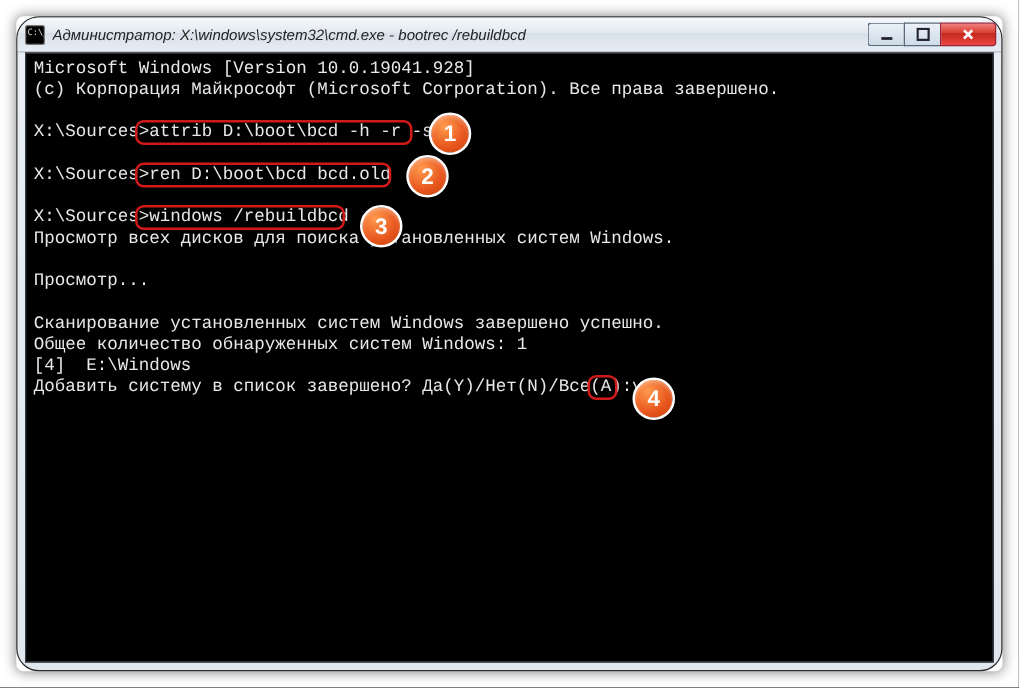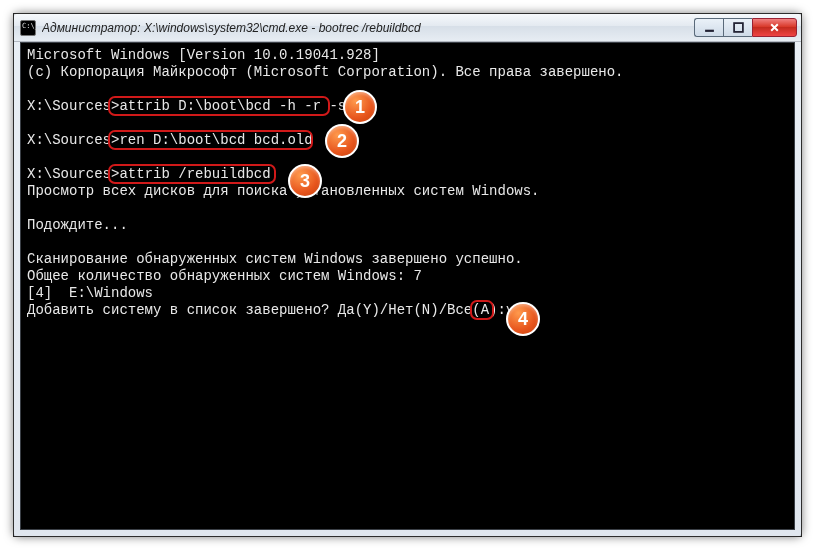--- a/index.html
+++ b/index.html
@@ -13,21 +13,21 @@
   .shadow-frame {
     position: absolute;
     inset: 13px;
     border-radius: 6px;
     box-shadow: 0 0 10px rgba(0,0,0,.5);
     pointer-events: none;
   }
   .window {
     width: 100%; height: 100%;
     border: 1px solid #2d2d2d;
-    border-radius: 0;
+    border-radius: 18px;
     overflow: hidden;
     display: flex; flex-direction: column;
     background: linear-gradient(#e9eff5,#e0e6ee);
   }
   .titlebar {
     height: 28px;
     background: linear-gradient(#f6f9fc,#e3e9f0 45%,#d7dfe8 46%,#e7edf3);
     border-bottom: 1px solid #b3b9c2;
     display: flex; align-items: center;
     padding: 0 4px 0 6px;
@@ -135,27 +135,27 @@
   </div>
 
   <div class="client">
     <div class="term"><span>Microsoft Windows [Version 10.0.19041.928]</span>
 <span>(c) Корпорация Майкрософт (Microsoft Corporation). Все права завершено.</span>
 
 <span>X:\Sources&gt;</span><span>attrib D:\boot\bcd -h -r -s</span>
 
 <span>X:\Sources&gt;</span><span>ren D:\boot\bcd bcd.old</span>
 
-<span>X:\Sources&gt;</span><span>attrib /rebuildbcd</span>
+<span>X:\Sources&gt;</span><span>windows /rebuildbcd</span>
 <span>Просмотр всех дисков для поиска установленных систем Windows.</span>
 
-<span>Подождите...</span>
+<span>Просмотр...</span>
 
-<span>Сканирование обнаруженных систем Windows завершено успешно.</span>
-<span>Общее количество обнаруженных систем Windows: 7</span>
+<span>Сканирование установленных систем Windows завершено успешно.</span>
+<span>Общее количество обнаруженных систем Windows: 1</span>
 <span>[4]  E:\Windows</span>
 <span>Добавить систему в список завершено? Да(Y)/Нет(N)/Все(A):</span><span>y</span><span class="cursor"></span></div>
 
     <div class="hl" style="left:87px; top:53px; width:222px; height:20px;"></div>
     <div class="hl" style="left:87px; top:87px; width:205px; height:20px;"></div>
     <div class="hl" style="left:87px; top:121px; width:168px; height:20px;"></div>
     <div class="hl" style="left:449px; top:257px; width:24px; height:20px;"></div>
 
     <div class="badge" style="left:322px; top:47px;">1</div>
     <div class="badge" style="left:304px; top:81px;">2</div>

